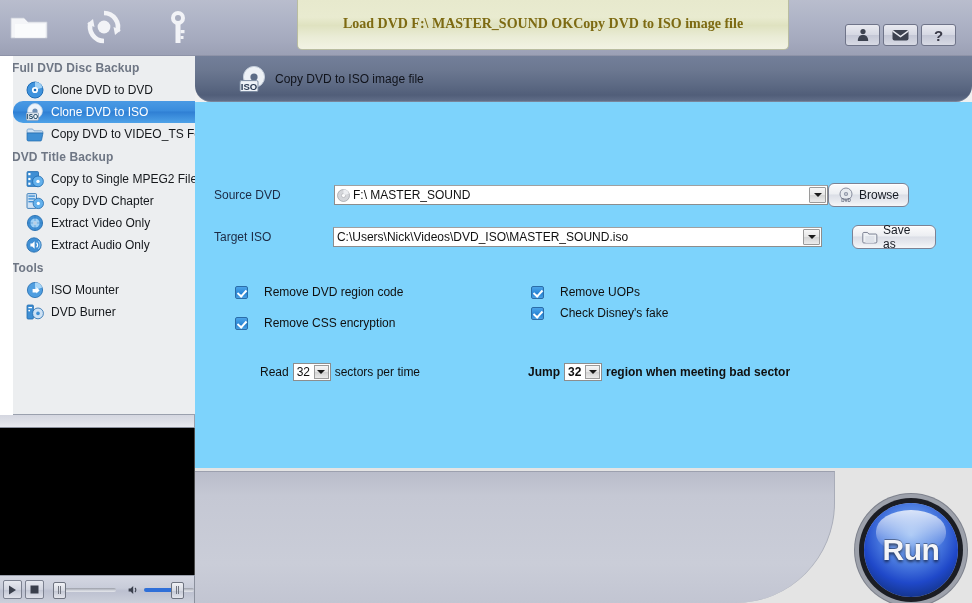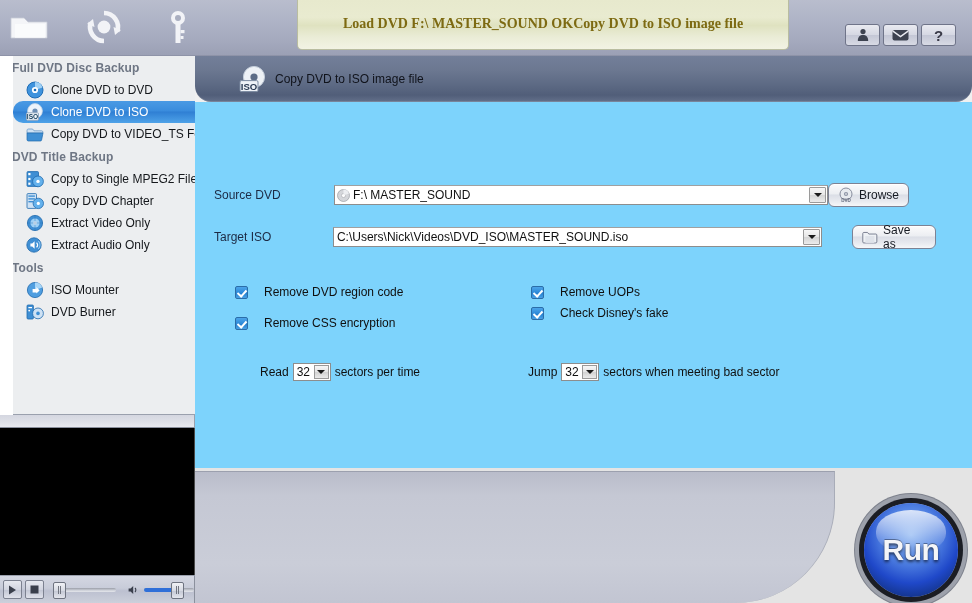--- a/index.html
+++ b/index.html
@@ -692,29 +692,29 @@
       <span class="st">Read</span>
       <span class="mini-select">
         <span class="ms-val">32</span>
         <span class="ms-arrow">
             <i class="caret-down"></i>
           </span>
       </span>
       <span class="st">sectors per time</span>
     </div>
 
-    <div class="sector-row" style="left:333px; top:261px;">
+    <div class="sector-row" style="left:333px; top:261px;font-weight:bold;">
       <span class="st">Jump</span>
       <span class="mini-select">
         <span class="ms-val">32</span>
         <span class="ms-arrow">
             <i class="caret-down"></i>
           </span>
       </span>
-      <span class="st">sectors when meeting bad sector</span>
+      <span class="st">region when meeting bad sector</span>
     </div>
 
   </div>
 </div>
 
 <div class="bottom-zone">
   <div class="bottom-panel"></div>
   <div class="run-btn">
     <span class="run-lbl">Run</span>
   </div>

